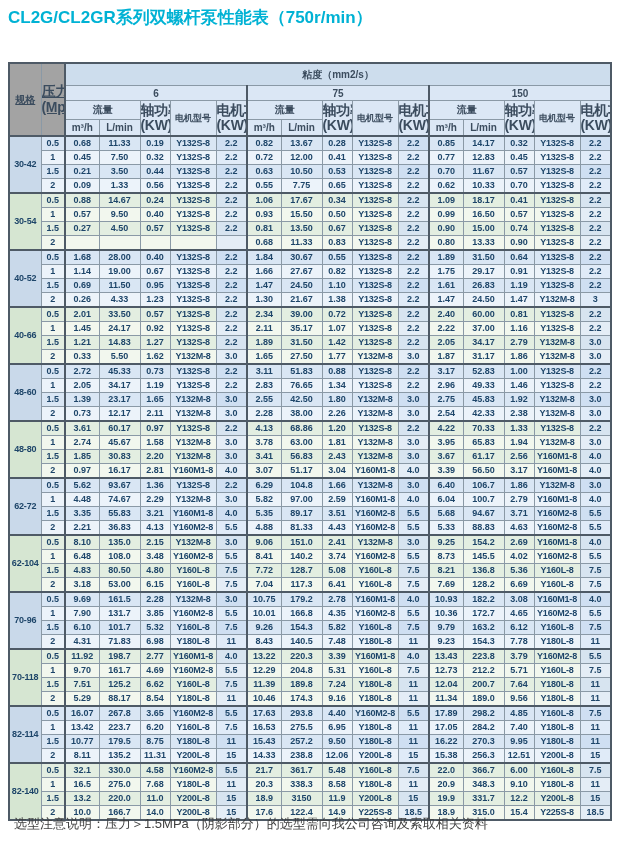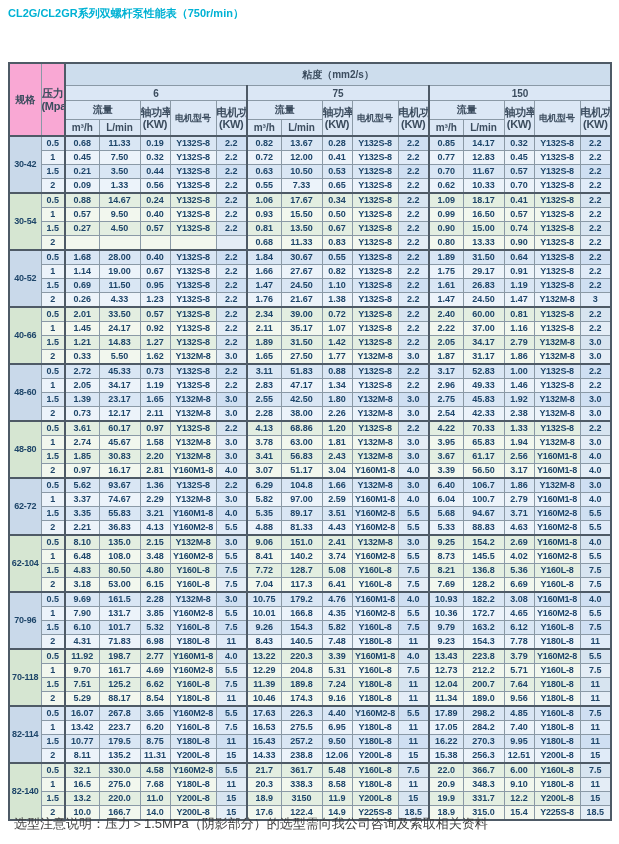--- a/index.html
+++ b/index.html
@@ -2,41 +2,41 @@
 <html><head>
 <meta charset="utf-8">
 <style>
   html,body { margin:0; padding:0; }
   body {
     width:619px; height:844px; background:#ffffff; position:relative;
     font-family:"Liberation Sans", sans-serif;
   }
   .title {
     position:absolute; left:8px; top:6px;
-    font-size:11px; font-weight:bold; color:#00b2d4; letter-spacing:0;
+    font-size:17px; font-weight:bold; color:#00b2d4; letter-spacing:0;
     white-space:nowrap;
   }
   table.perf {
     position:absolute; left:8px; top:62px; width:603px;
     border-collapse:collapse; table-layout:fixed;
     border:2px solid #4e5a66;
   }
   .perf th, .perf td {
     border:1px solid #8a99a6; padding:0; margin:0;
     text-align:center; vertical-align:middle;
     overflow:hidden; white-space:nowrap;
   }
   .perf thead th { color:#3b4c5e; font-weight:bold; font-size:10px; }
-  .hdr-green { background:#f9a8d4; }
+  .hdr-green { background:#a3a3a3;text-decoration:underline; }
   .hdr-band  { background:#cddded; height:21px; }
   .hdr-blue  { background:#dbe7f5; }
   .row-visc th { height:14px; }
   .row-sub th  { height:18px; }
   .row-units th{ height:15px; font-size:9.5px; }
-  .hdr-2line span { display:block; line-height:1.1; font-size:11px; letter-spacing:-0.3px; }
+  .hdr-2line span { display:block; line-height:1.1; font-size:14px; letter-spacing:-0.3px; }
   .hdr-2line { font-size:9px; }
 
   .perf tbody td {
     font-size:9px; font-weight:bold; color:#1d4569;
     height:13px; line-height:13px;
   }
   td.model { font-size:8.5px; letter-spacing:-0.2px; }
   td.spec  { font-size:9.5px; letter-spacing:-0.2px; }
   td.spec-blue  { background:#c9d9ea; }
   td.spec-green { background:#d6e6d2; }
@@ -197,21 +197,21 @@
         <td class="kw num">2.2</td>
       </tr>
       <tr class="blue light">
         <td>2</td>
         <td class="vsep num">0.09</td>
         <td class="num">1.33</td>
         <td class="num">0.56</td>
         <td class="model">Y132S-8</td>
         <td class="kw num">2.2</td>
         <td class="vsep num">0.55</td>
-        <td class="num">7.33</td>
+        <td class="num">7.75</td>
         <td class="num">0.65</td>
         <td class="model">Y132S-8</td>
         <td class="kw num">2.2</td>
         <td class="vsep num">0.62</td>
         <td class="num">10.33</td>
         <td class="num">0.70</td>
         <td class="model">Y132S-8</td>
         <td class="kw num">2.2</td>
       </tr>
       <tr class="green dark gsep">
@@ -342,21 +342,21 @@
         <td class="model">Y132S-8</td>
         <td class="kw num">2.2</td>
       </tr>
       <tr class="blue light">
         <td>2</td>
         <td class="vsep num">0.26</td>
         <td class="num">4.33</td>
         <td class="num">1.23</td>
         <td class="model">Y132S-8</td>
         <td class="kw num">2.2</td>
-        <td class="vsep num">1.76</td>
+        <td class="vsep num">1.30</td>
         <td class="num">21.67</td>
         <td class="num">1.38</td>
         <td class="model">Y132S-8</td>
         <td class="kw num">2.2</td>
         <td class="vsep num">1.47</td>
         <td class="num">24.50</td>
         <td class="num">1.47</td>
         <td class="model">Y132M-8</td>
         <td class="kw num">3</td>
       </tr>
@@ -453,21 +453,21 @@
         <td class="kw num">2.2</td>
       </tr>
       <tr class="blue light">
         <td>1</td>
         <td class="vsep num">2.05</td>
         <td class="num">34.17</td>
         <td class="num">1.19</td>
         <td class="model">Y132S-8</td>
         <td class="kw num">2.2</td>
         <td class="vsep num">2.83</td>
-        <td class="num">47.17</td>
+        <td class="num">76.65</td>
         <td class="num">1.34</td>
         <td class="model">Y132S-8</td>
         <td class="kw num">2.2</td>
         <td class="vsep num">2.96</td>
         <td class="num">49.33</td>
         <td class="num">1.46</td>
         <td class="model">Y132S-8</td>
         <td class="kw num">2.2</td>
       </tr>
       <tr class="blue dark">
@@ -593,21 +593,21 @@
         <td class="model">Y132M-8</td>
         <td class="kw num">3.0</td>
         <td class="vsep num">6.40</td>
         <td class="num">106.7</td>
         <td class="num">1.86</td>
         <td class="model">Y132M-8</td>
         <td class="kw num">3.0</td>
       </tr>
       <tr class="blue light">
         <td>1</td>
-        <td class="vsep num">3.37</td>
+        <td class="vsep num">4.48</td>
         <td class="num">74.67</td>
         <td class="num">2.29</td>
         <td class="model">Y132M-8</td>
         <td class="kw num">3.0</td>
         <td class="vsep num">5.82</td>
         <td class="num">97.00</td>
         <td class="num">2.59</td>
         <td class="model">Y160M1-8</td>
         <td class="kw num">4.0</td>
         <td class="vsep num">6.04</td>
@@ -728,21 +728,21 @@
       <tr class="blue dark gsep">
         <td rowspan="4" class="spec spec-blue">70-96</td>
         <td>0.5</td>
         <td class="vsep num">9.69</td>
         <td class="num">161.5</td>
         <td class="num">2.28</td>
         <td class="model">Y132M-8</td>
         <td class="kw num">3.0</td>
         <td class="vsep num">10.75</td>
         <td class="num">179.2</td>
-        <td class="num">4.76</td>
+        <td class="num">2.78</td>
         <td class="model">Y160M1-8</td>
         <td class="kw num">4.0</td>
         <td class="vsep num">10.93</td>
         <td class="num">182.2</td>
         <td class="num">3.08</td>
         <td class="model">Y160M1-8</td>
         <td class="kw num">4.0</td>
       </tr>
       <tr class="blue light">
         <td>1</td>
@@ -873,21 +873,21 @@
       </tr>
       <tr class="blue dark gsep">
         <td rowspan="4" class="spec spec-blue">82-114</td>
         <td>0.5</td>
         <td class="vsep num">16.07</td>
         <td class="num">267.8</td>
         <td class="num">3.65</td>
         <td class="model">Y160M2-8</td>
         <td class="kw num">5.5</td>
         <td class="vsep num">17.63</td>
-        <td class="num">226.3</td>
+        <td class="num">293.8</td>
         <td class="num">4.40</td>
         <td class="model">Y160M2-8</td>
         <td class="kw num">5.5</td>
         <td class="vsep num">17.89</td>
         <td class="num">298.2</td>
         <td class="num">4.85</td>
         <td class="model">Y160L-8</td>
         <td class="kw num">7.5</td>
       </tr>
       <tr class="blue light">

